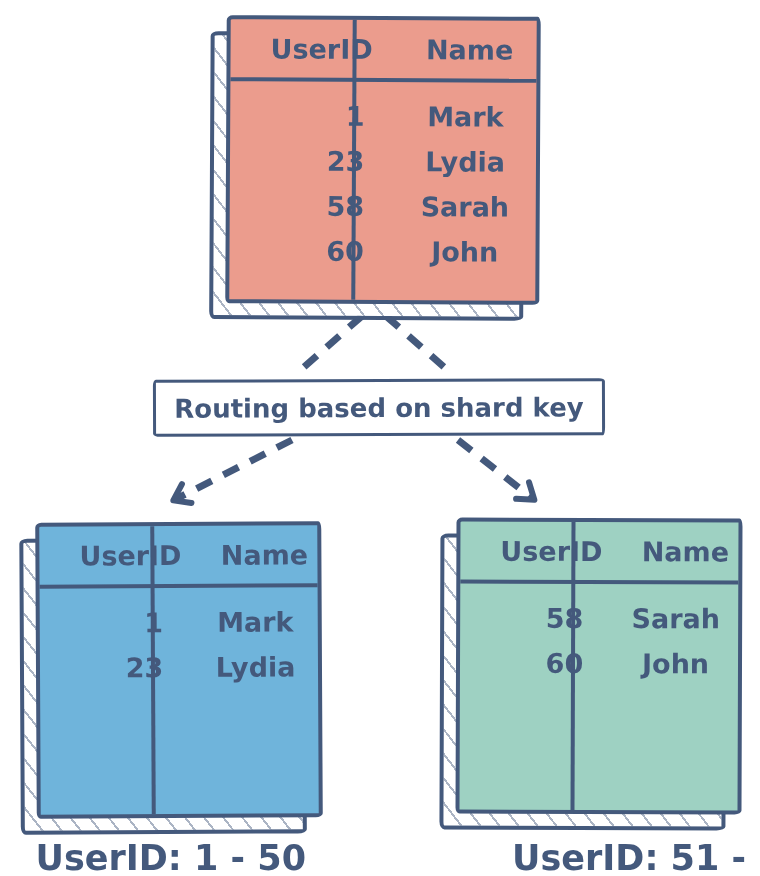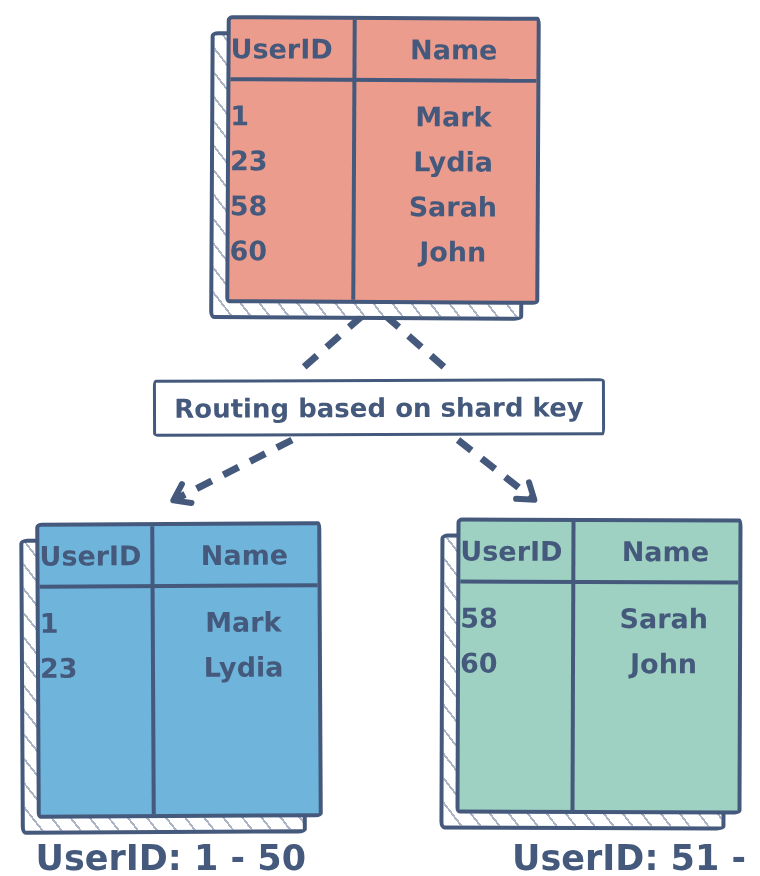--- a/index.html
+++ b/index.html
@@ -24,21 +24,21 @@
   .salmon .face{background:#EB9C8D;}
   .blue   .face{background:#6FB4DB;}
   .teal   .face{background:#9ED1C2;}
   .vline{position:absolute;top:0;bottom:0;left:40%;width:4px;background:#44597C;}
   .thead{
     position:relative;display:flex;height:58px;align-items:center;
     border-bottom:4px solid #44597C;font-weight:bold;font-size:27px;
   }
   .trow{position:relative;display:flex;height:45px;align-items:center;font-weight:bold;font-size:27px;}
   .trow.first{margin-top:12px;}
-  .c1{width:40%;text-align:left;}
+  .c1{width:40%;text-align:right;padding-left:40px;}
   .c2{width:60%;text-align:center;padding-left:30px;}
   .routing{
     position:absolute;left:153px;top:379px;width:452px;height:57px;box-sizing:border-box;
     background:#ffffff;border:3px solid #44597C;
     border-radius:3px 6px 2px 7px / 6px 3px 8px 3px;
     display:flex;align-items:center;justify-content:center;
     font-weight:bold;font-size:26px;transform:rotate(-0.2deg);
   }
   .caption{
     position:absolute;text-align:right;font-weight:bold;font-size:35px;

